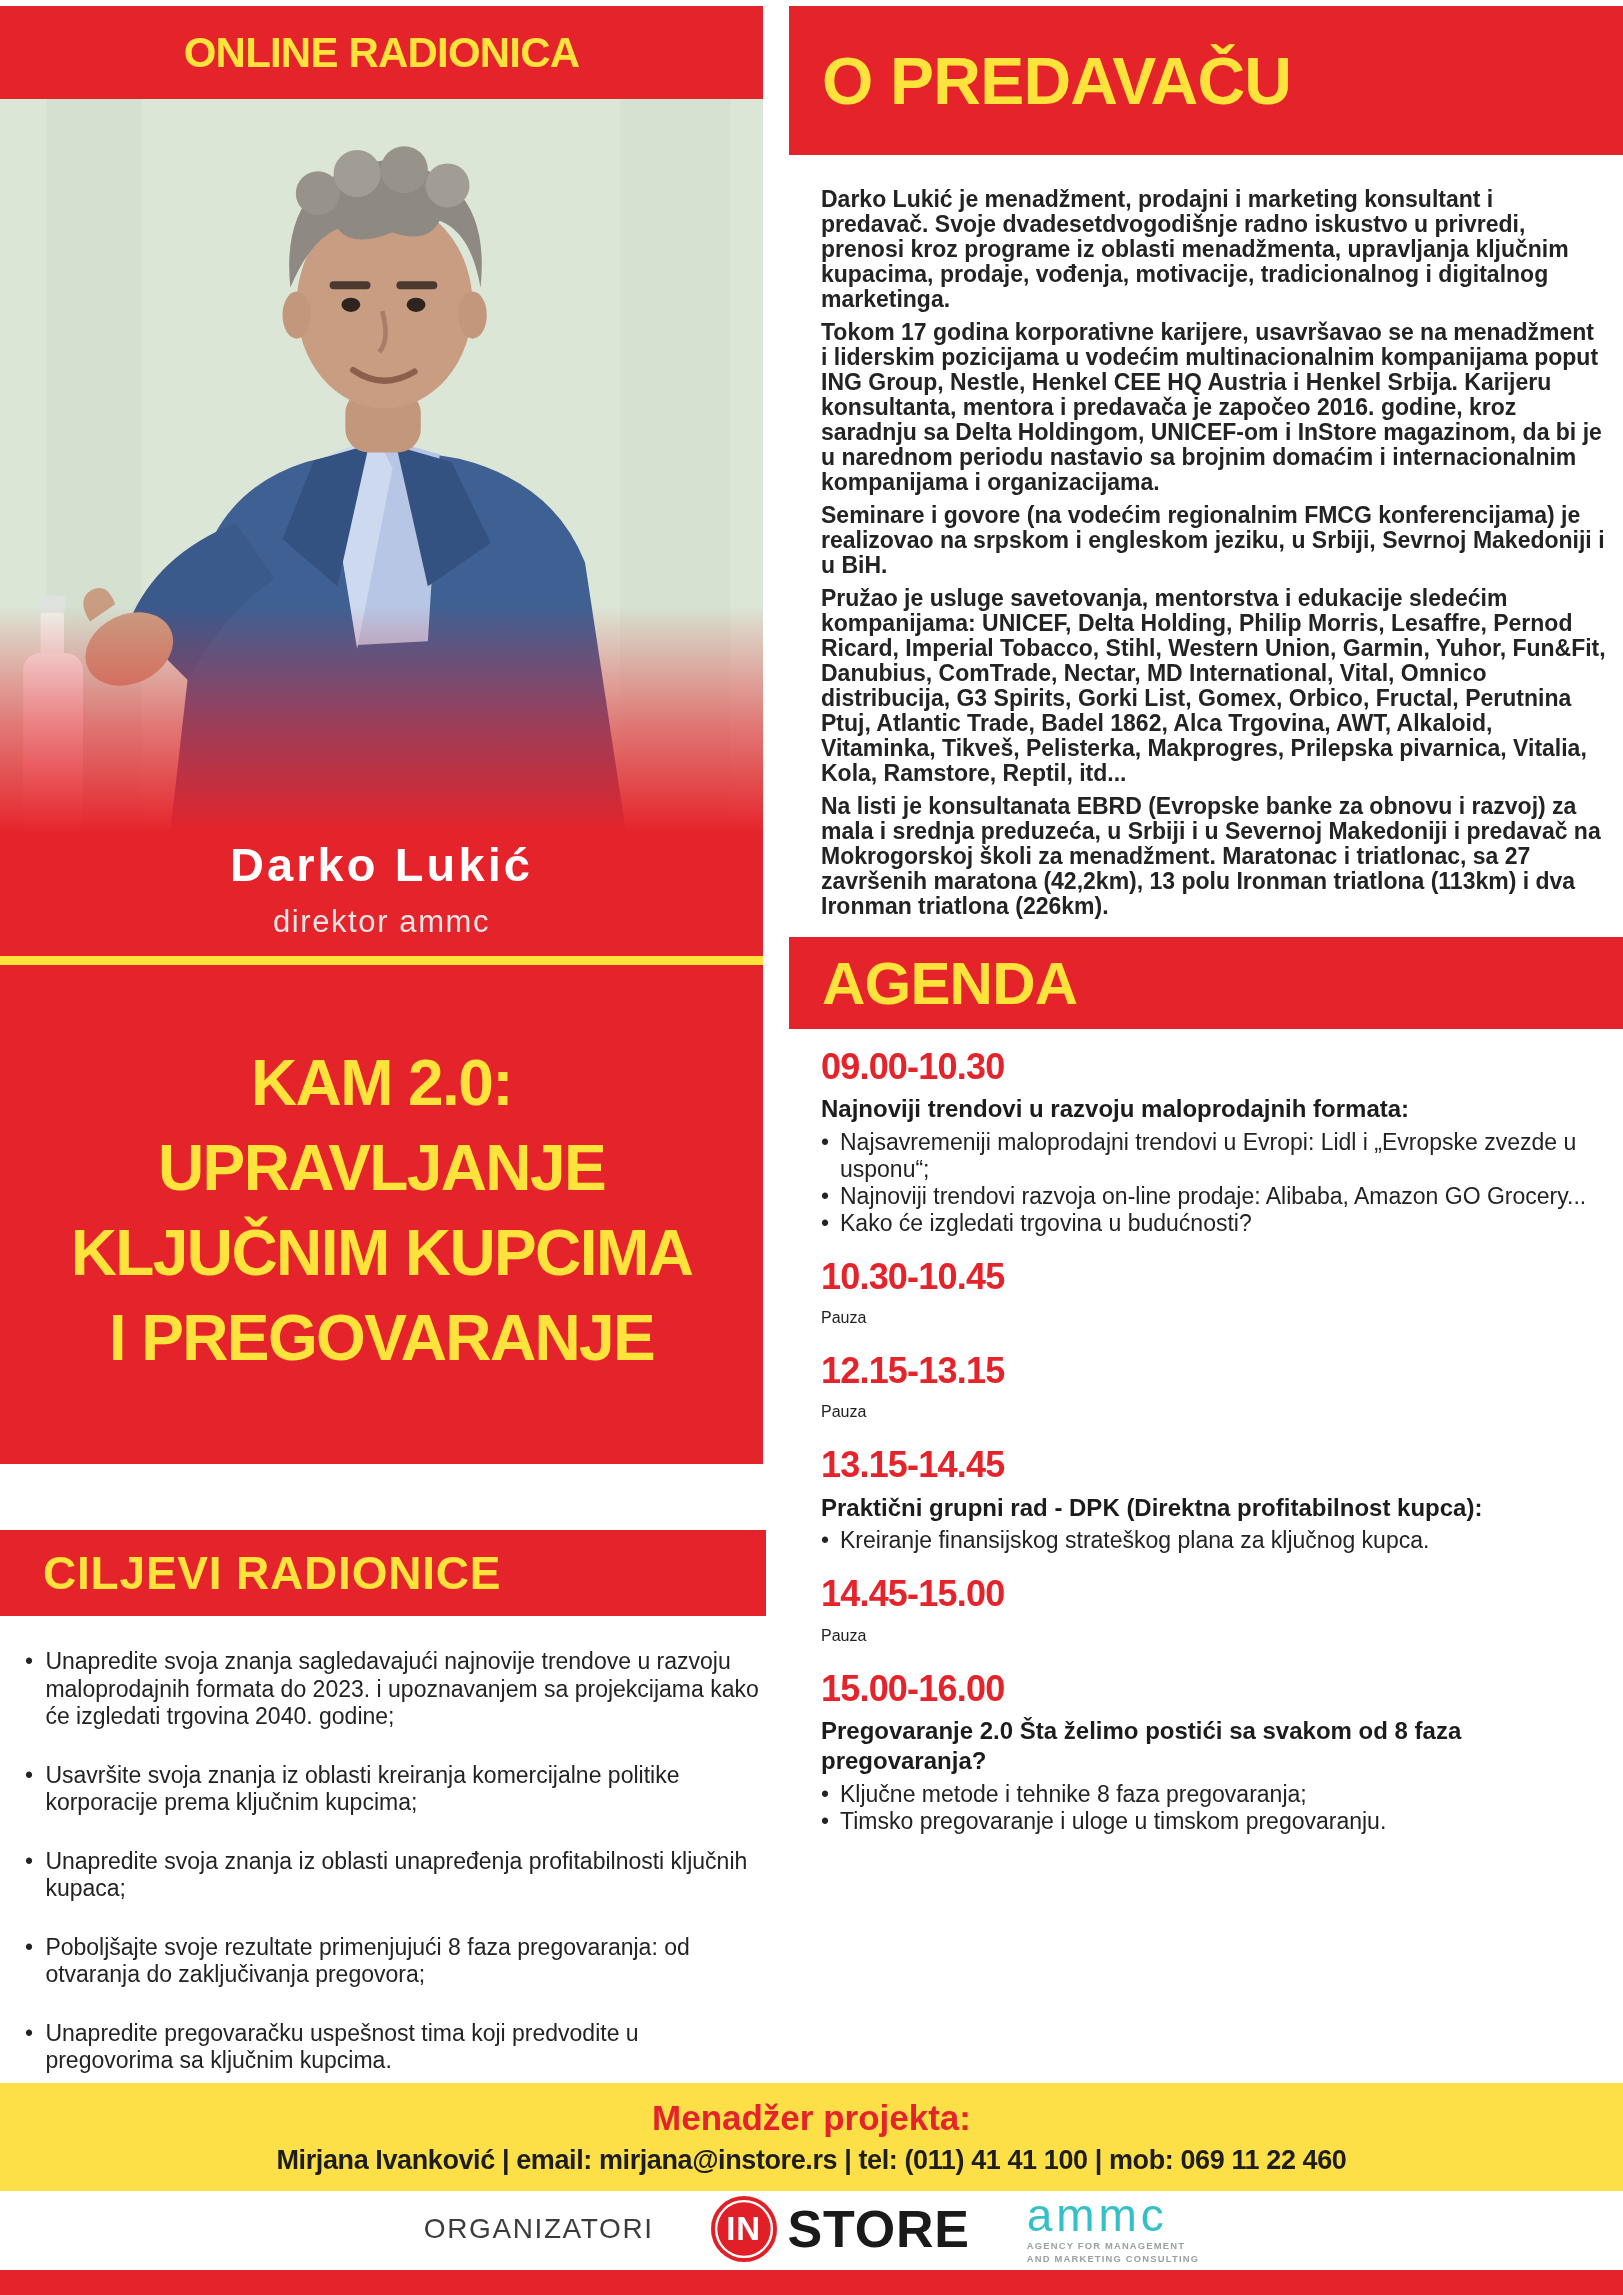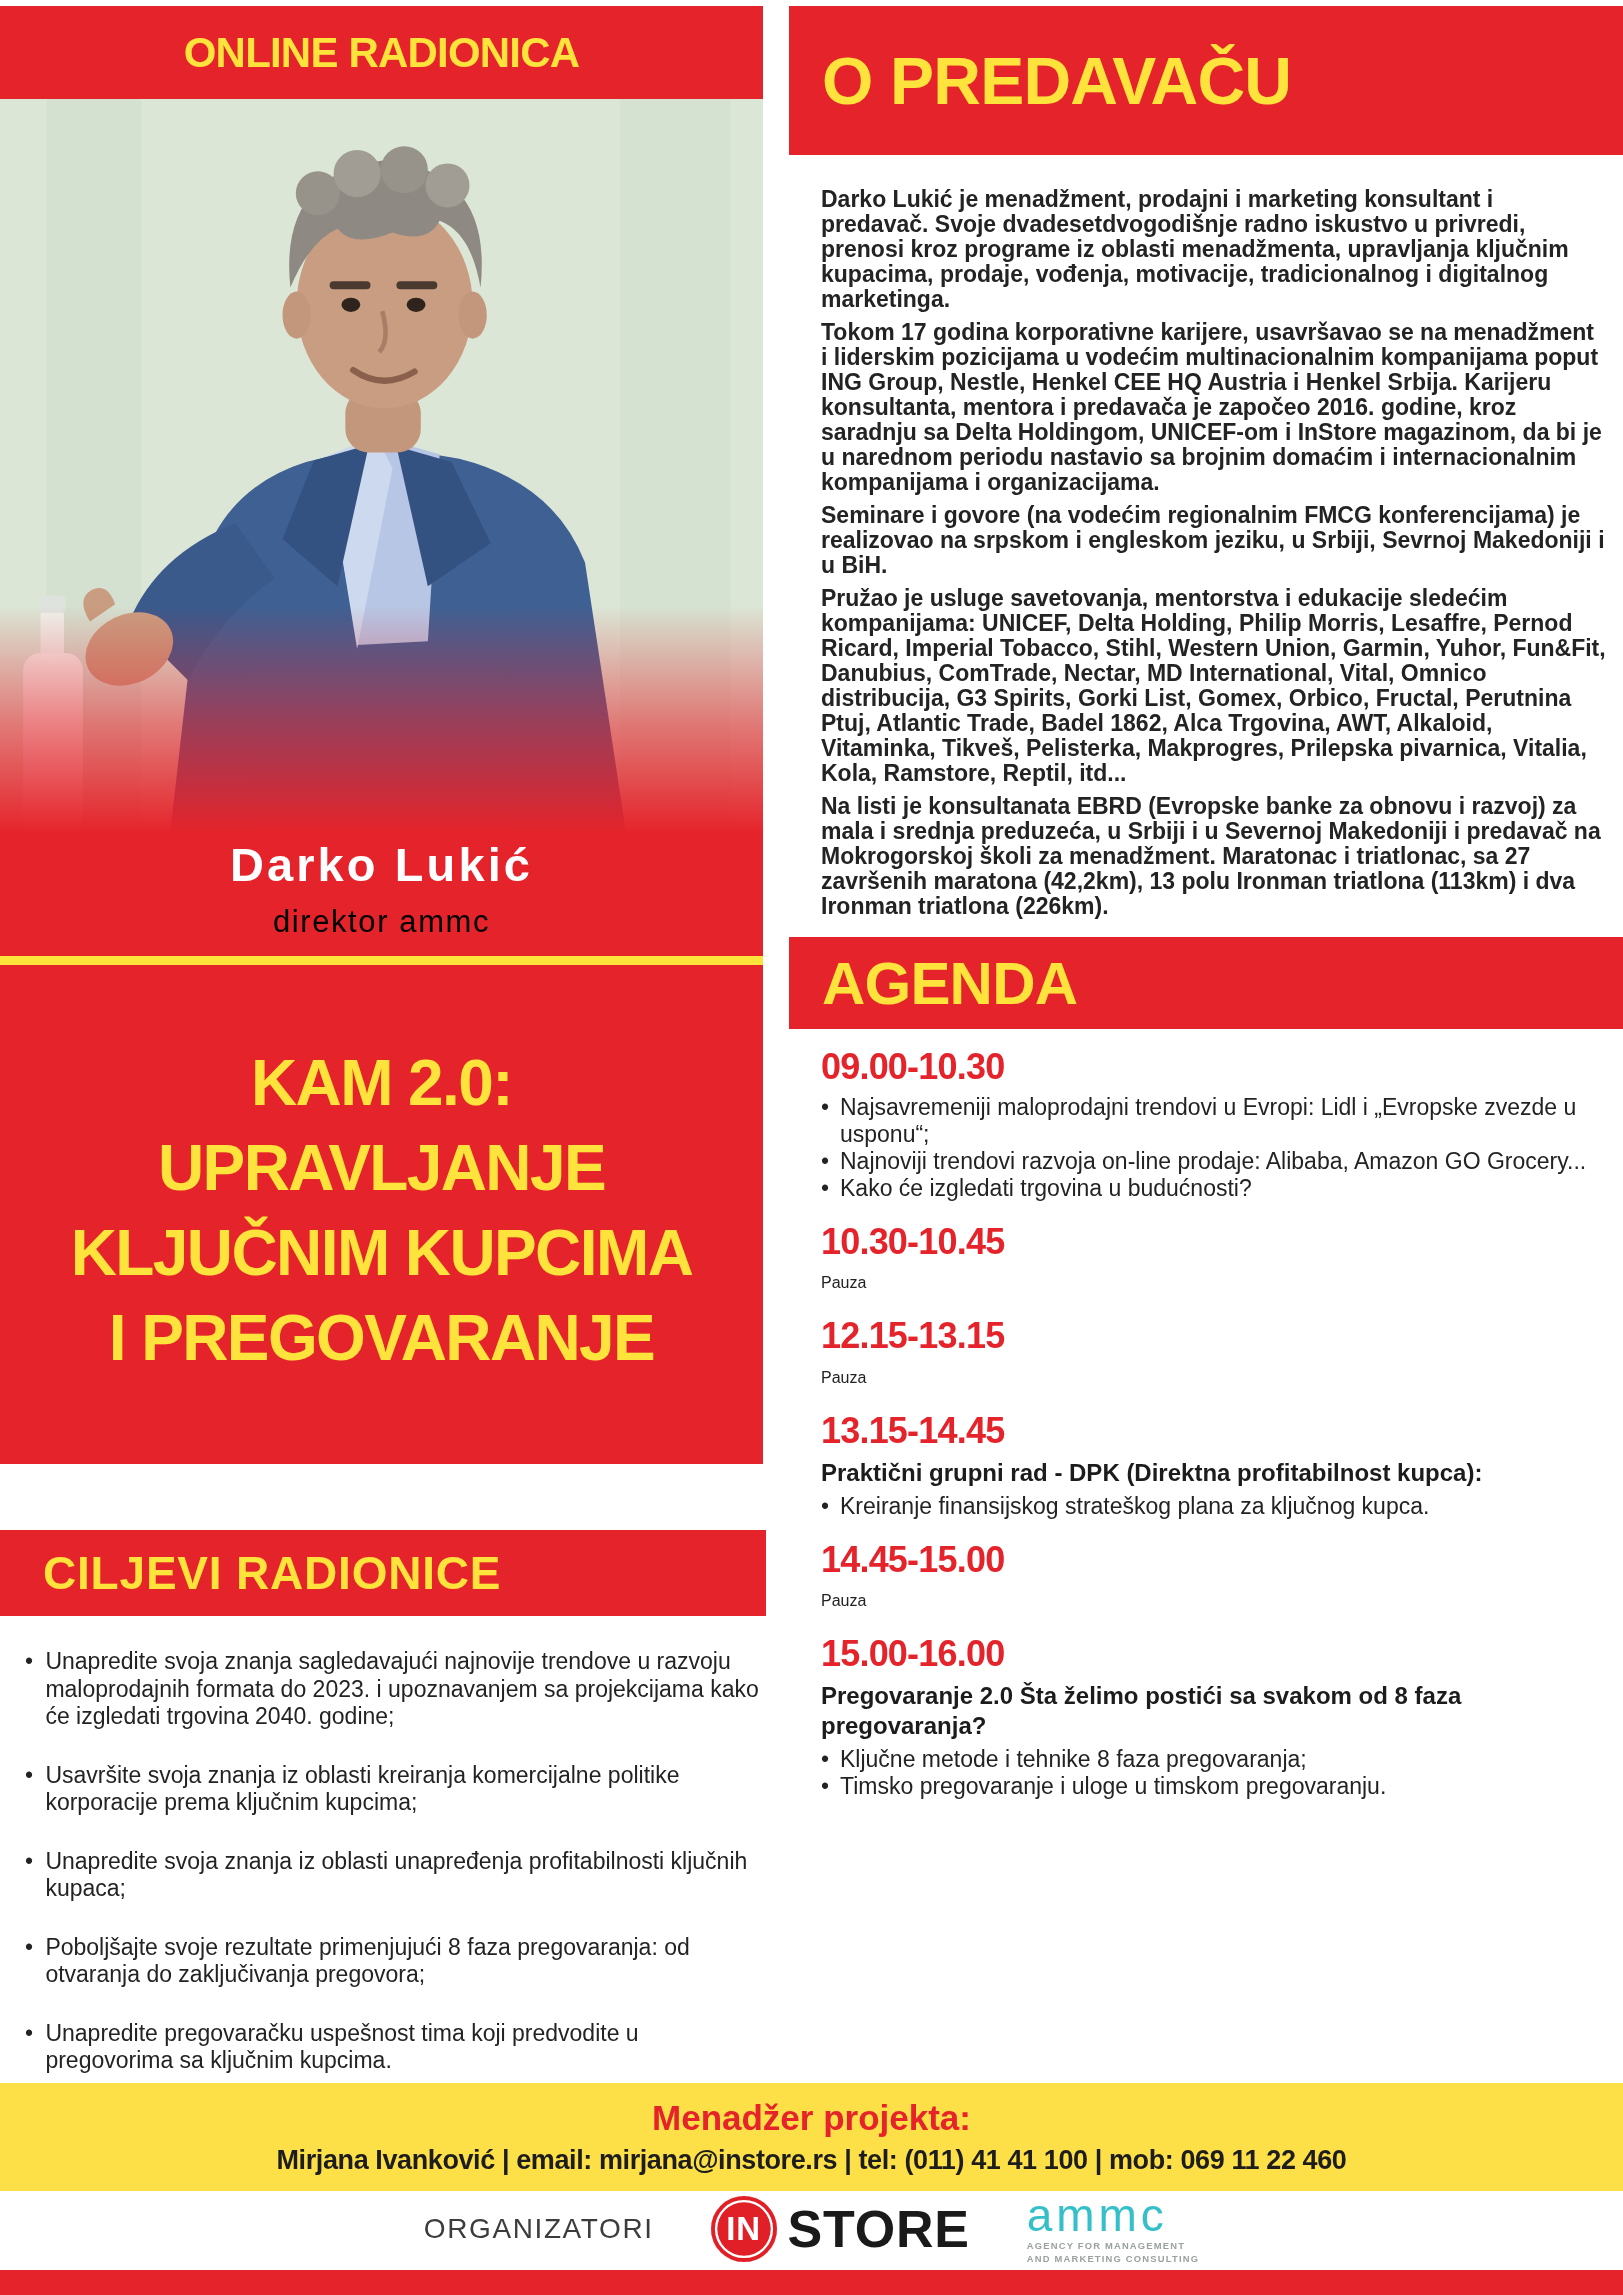--- a/index.html
+++ b/index.html
@@ -9,21 +9,21 @@
   
   .left-panel{position:absolute;left:0;top:6.3px;width:763px;height:1458px;background:#e5232a;}
   .banner{position:absolute;top:0;left:0;right:0;height:93px;display:flex;align-items:center;
           justify-content:center;color:#ffe33d;font-weight:800;font-size:42px;letter-spacing:-0.8px;}
   .photo{position:absolute;top:93px;left:0;right:0;height:748px;background:#dbe6d6;overflow:hidden;}
   .photo svg{display:block;width:100%;height:100%;}
   .photo-fade{position:absolute;left:0;right:0;bottom:-1.6px;height:243px;
         background:linear-gradient(to bottom,rgba(229,35,42,0) 0%,rgba(229,35,42,.55) 48%,#e5232a 94%);}
   .speaker-name{position:absolute;top:831px;left:0;right:0;text-align:center;color:#ffffff;
         font-size:47px;font-weight:800;letter-spacing:3.1px;}
-  .speaker-title{position:absolute;top:898px;left:0;right:0;text-align:center;color:#000000;
+  .speaker-title{position:absolute;top:898px;left:0;right:0;text-align:center;color:#e5e5e5;
         font-size:31px;font-weight:400;letter-spacing:1.6px;}
   .divider{position:absolute;top:950px;left:0;width:100%;height:8.6px;background:#ffe33d;}
   .headline{position:absolute;top:1035px;left:0;right:0;text-align:center;color:#ffe33d;
         font-weight:800;font-size:64px;line-height:85px;letter-spacing:-1.6px;}
 
   .goals-heading{position:absolute;left:0;top:1530px;width:766px;height:86px;background:#e5232a;
         color:#ffe33d;font-size:46px;font-weight:800;display:flex;align-items:center;
         padding-left:43px;box-sizing:border-box;letter-spacing:0.8px;}
   .goals{position:absolute;left:25px;top:1648px;width:746px;color:#232323;
         font-size:23px;line-height:27.5px;}
@@ -153,20 +153,21 @@
     <p>Pružao je usluge savetovanja, mentorstva i edukacije sledećim kompanijama: UNICEF, Delta Holding, Philip Morris, Lesaffre, Pernod Ricard, Imperial Tobacco, Stihl, Western Union, Garmin, Yuhor, Fun&amp;Fit, Danubius, ComTrade, Nectar, MD International, Vital, Omnico distribucija, G3 Spirits, Gorki List, Gomex, Orbico, Fructal, Perutnina Ptuj, Atlantic Trade, Badel 1862, Alca Trgovina, AWT, Alkaloid, Vitaminka, Tikveš, Pelisterka, Makprogres, Prilepska pivarnica, Vitalia, Kola, Ramstore, Reptil, itd...</p>
     <p>Na listi je konsultanata EBRD (Evropske banke za obnovu i razvoj) za mala i srednja preduzeća, u Srbiji i u Severnoj Makedoniji i predavač na Mokrogorskoj školi za menadžment. Maratonac i triatlonac, sa 27 završenih maratona (42,2km), 13 polu Ironman triatlona (113km) i dva Ironman triatlona (226km).</p>
   </div>
 
   <div class="agenda-heading">AGENDA</div>
 
   <div class="agenda">
 
     <div class="item">
       <div class="time">09.00-10.30</div>
+      <div class="a-title">Najnoviji trendovi u razvoju maloprodajnih formata:</div>
       <div class="b">Najsavremeniji maloprodajni trendovi u Evropi: Lidl i „Evropske zvezde u usponu“;</div>
       <div class="b">Najnoviji trendovi razvoja on-line prodaje: Alibaba, Amazon GO Grocery...</div>
       <div class="b">Kako će izgledati trgovina u budućnosti?</div>
     </div>
 
     <div class="item">
       <div class="time">10.30-10.45</div>
       <div class="note">Pauza</div>
     </div>
 

